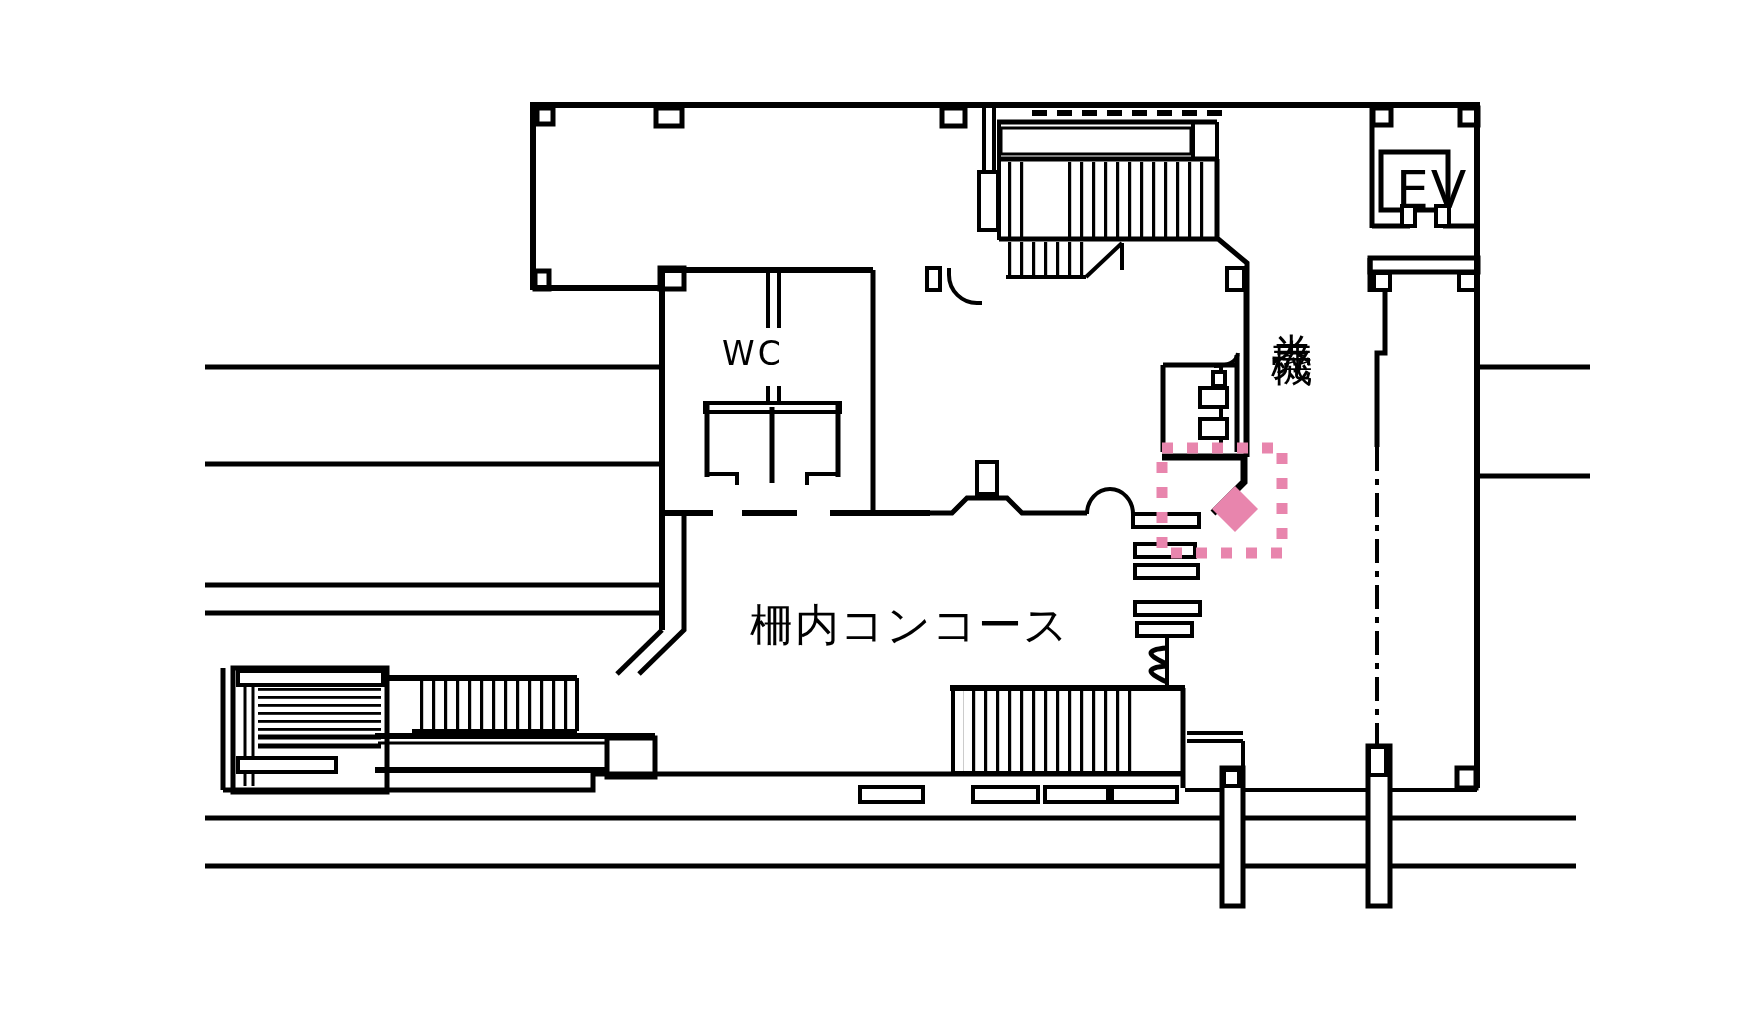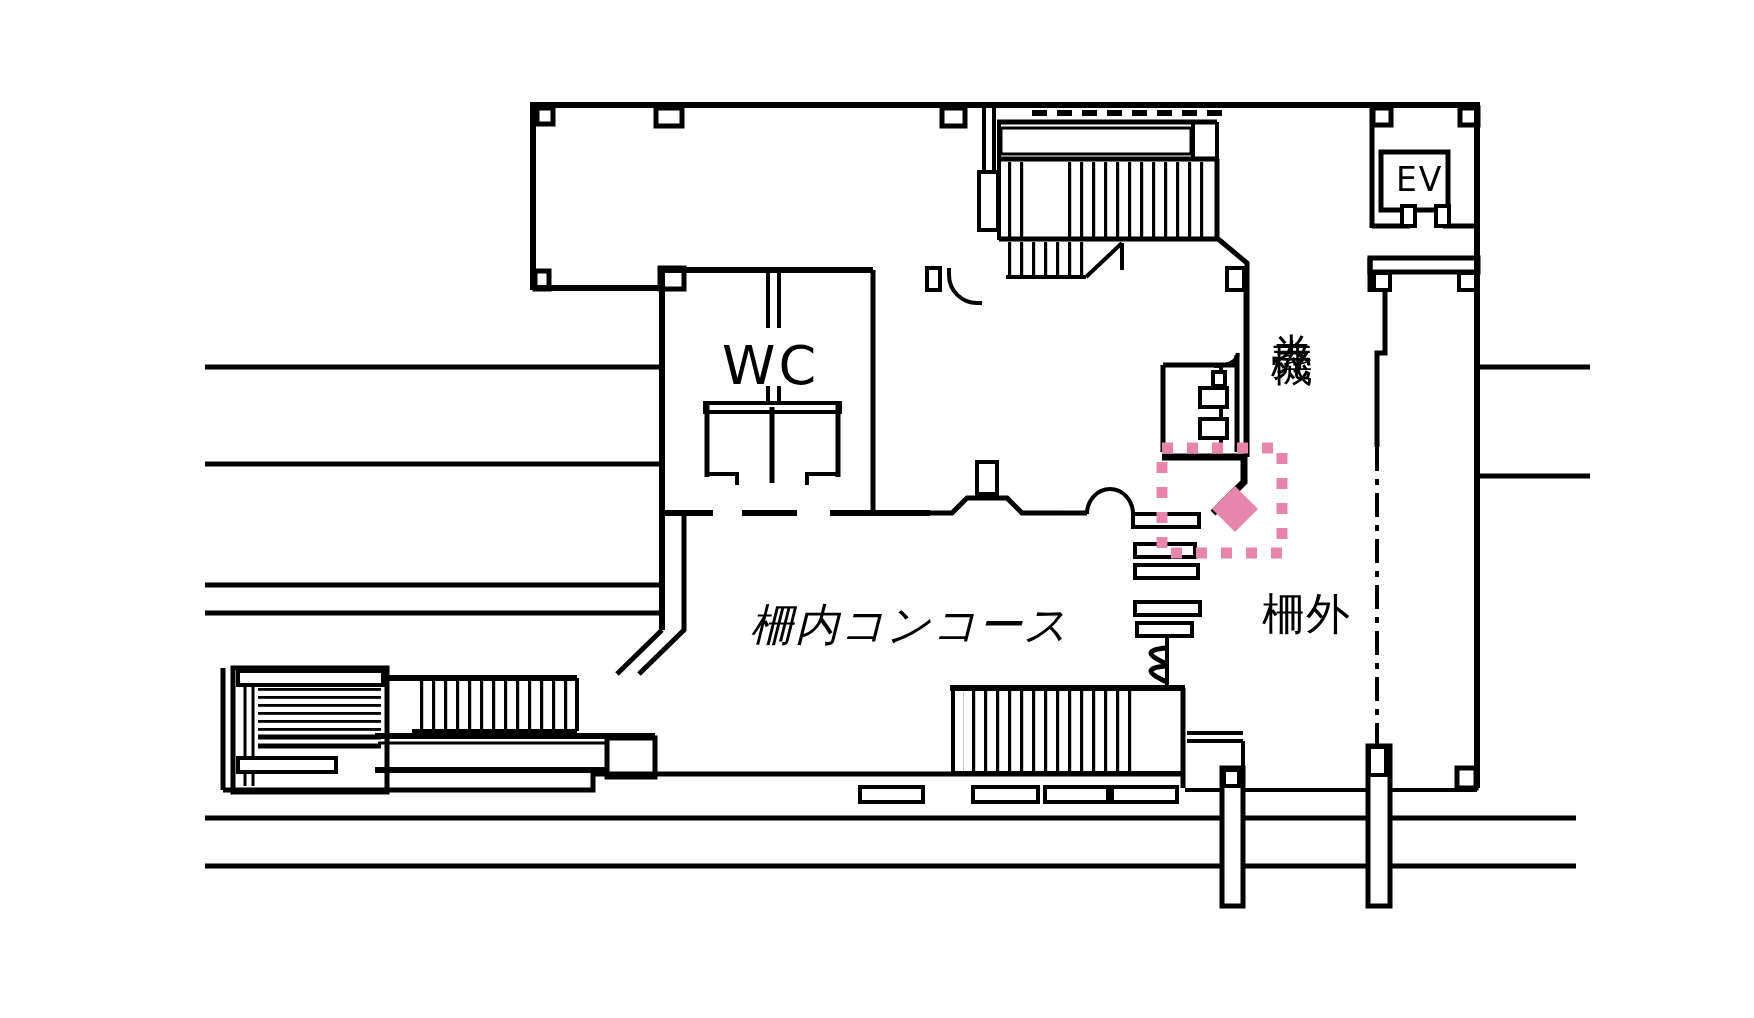--- a/index.html
+++ b/index.html
@@ -1,26 +1,26 @@
 <!DOCTYPE html>
 <html><head>
 <meta charset="utf-8">
 <style>
   html,body{margin:0;padding:0;background:#fff;}
   #stage{position:relative;width:1754px;height:1018px;background:#fff;overflow:hidden;
          font-family:"DejaVu Sans","Liberation Sans",sans-serif;}
   #plan-svg{position:absolute;left:0;top:0;}
   .lbl{position:absolute;color:#000;white-space:nowrap;}
-  .lbl-wc{left:722px;top:334px;font-size:54px;letter-spacing:3px;}
+  .lbl-wc{left:722px;top:334px;font-size:33px;letter-spacing:3px;}
   .lbl-office{left:928px;top:362px;font-size:44px;letter-spacing:2px;}
   .lbl-ticket{left:1264px;top:300px;font-size:42px;writing-mode:vertical-rl;
               text-orientation:upright;letter-spacing:6px;height:170px;}
-  .lbl-inside{left:750px;top:596px;font-size:44px;letter-spacing:1px;font-style:italic;}
+  .lbl-inside{left:750px;top:596px;font-size:44px;letter-spacing:1px;}
   .lbl-outside{left:1186px;top:586px;width:240px;text-align:center;font-size:44px;line-height:55px;}
-  .lbl-ev{left:1396px;top:160px;font-size:33px;letter-spacing:2px;text-align:center;}
+  .lbl-ev{left:1396px;top:160px;font-size:52px;letter-spacing:2px;text-align:center;}
 </style>
 </head>
 <body>
 
 <div id="stage">
 
 <svg id="plan-svg" width="1754" height="1018" viewBox="0 0 1754 1018">
   <defs>
     <pattern id="vs" width="12" height="8" patternUnits="userSpaceOnUse">
       <rect width="12" height="8" fill="#fff"></rect>
@@ -215,17 +215,16 @@
   <g>
     <rect x="1162" y="448" width="120" height="105" fill="none" stroke-width="11" stroke-dasharray="11 14" stroke="#E885AD"></rect>
     <path d="M1235 486 L1258 509 L1235 532 L1212 509 Z" stroke="none" fill="#E885AD"></path>
   </g>
 </svg>
 
 <div class="lbl lbl-wc">WC</div>
 <div class="lbl lbl-ticket">券売機</div>
 <div class="lbl lbl-inside">柵内コンコース</div>
 <div class="lbl lbl-outside">
-  <div>柵外</div>
 </div>
 <div class="lbl lbl-ev">EV</div>
 
 </div>
 
 </body></html>

